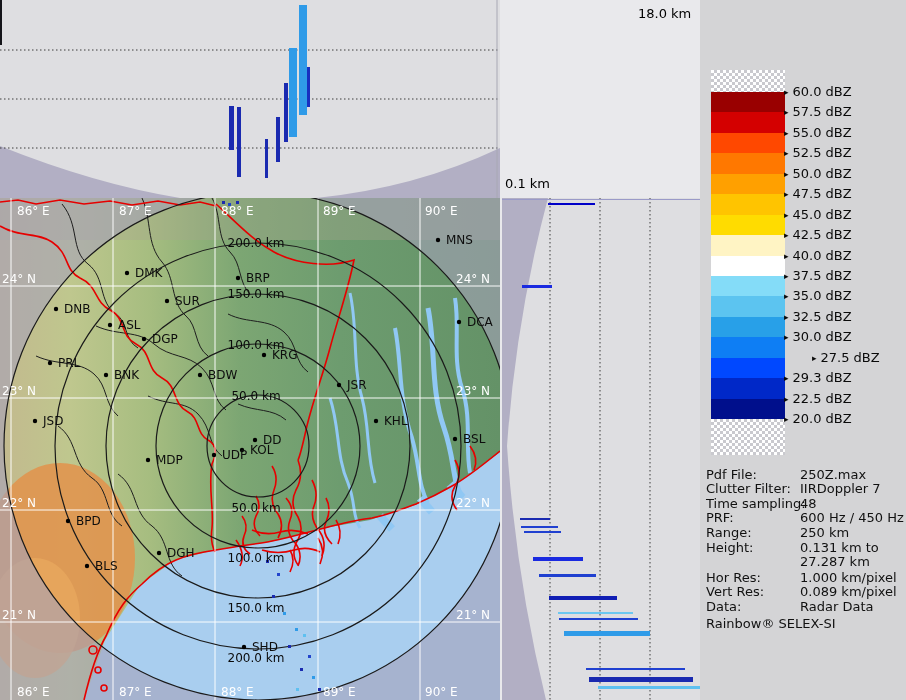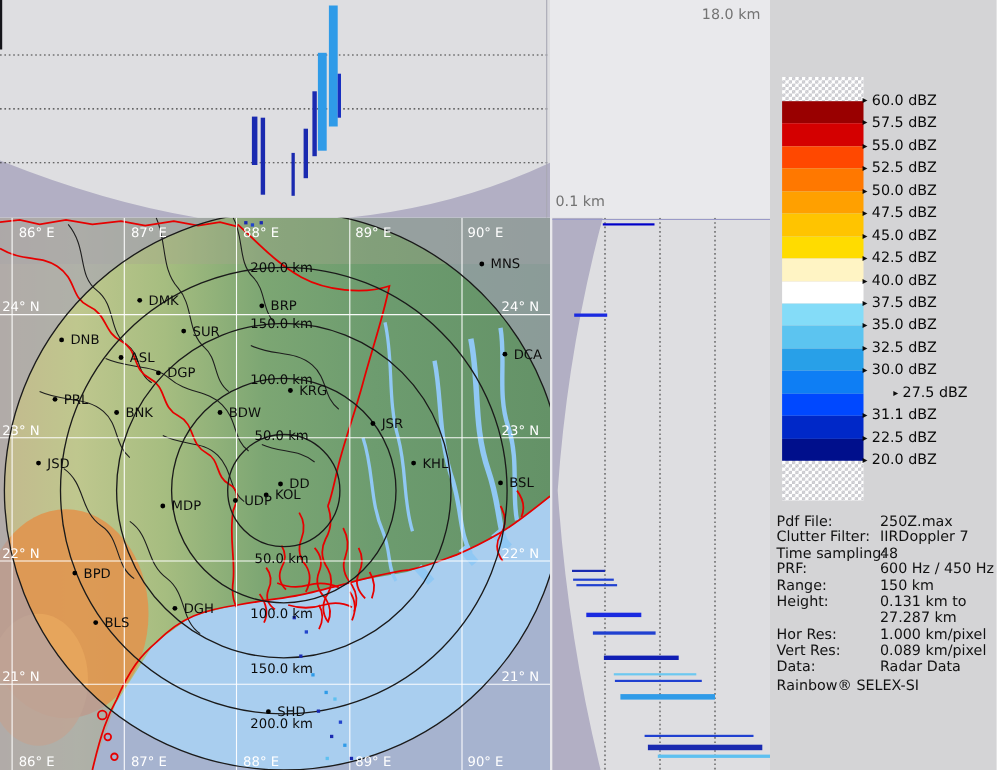--- a/index.html
+++ b/index.html
@@ -2,21 +2,21 @@
 <html><head>
 <meta charset="utf-8">
 <style>
   html,body{margin:0;padding:0;background:#e8e8ea;}
   .screen{position:relative;width:906px;height:700px;background:#e9e9ec;overflow:hidden;
           font-family:"DejaVu Sans","Liberation Sans",sans-serif;color:#111;}
   .top-panel{position:absolute;left:0;top:0;width:500px;height:198px;}
   .map-panel{position:absolute;left:0;top:198px;width:500px;height:502px;}
   .right-panel{position:absolute;left:502px;top:198px;width:198px;height:502px;}
   .legend-panel{position:absolute;left:700px;top:0;width:206px;height:700px;background:#d4d4d6;}
-  .axis-label{position:absolute;font-size:13px;color:#737373;white-space:nowrap;}
+  .axis-label{position:absolute;font-size:13px;color:#000000;white-space:nowrap;}
   .axis-label.hmax{left:638px;top:6px;}
   .axis-label.hmin{left:505px;top:176px;}
   .legend-title{position:absolute;top:8px;left:0;width:100%;text-align:center;
                 font-size:15px;line-height:20px;color:#000;}
   .legend-title span{display:block;}
   .colorbar{position:absolute;left:11px;top:70px;width:74px;}
   .colorbar .band{width:74px;}
   .checker{background-color:#fff;background-image:
     linear-gradient(45deg,#c9c9ce 25%,transparent 25%,transparent 75%,#c9c9ce 75%),
     linear-gradient(45deg,#c9c9ce 25%,transparent 25%,transparent 75%,#c9c9ce 75%);
@@ -305,21 +305,21 @@
         <div class="scale-label" style="top: 165.76px;"><span class="arr">▸</span><span>50.0 dBZ</span></div>
         <div class="scale-label" style="top: 186.2px; text-align: right;"><span class="arr">▸</span><span>47.5 dBZ</span></div>
         <div class="scale-label" style="top: 206.64px; text-align: right;"><span class="arr">▸</span><span>45.0 dBZ</span></div>
         <div class="scale-label" style="top: 227.08px;"><span class="arr">▸</span><span>42.5 dBZ</span></div>
         <div class="scale-label" style="top: 247.52px;"><span class="arr">▸</span><span>40.0 dBZ</span></div>
         <div class="scale-label" style="top: 267.96px;"><span class="arr">▸</span><span>37.5 dBZ</span></div>
         <div class="scale-label" style="top: 288.4px;"><span class="arr">▸</span><span>35.0 dBZ</span></div>
         <div class="scale-label" style="top: 308.84px;"><span class="arr">▸</span><span>32.5 dBZ</span></div>
         <div class="scale-label" style="top: 329.28px;"><span class="arr">▸</span><span>30.0 dBZ</span></div>
         <div class="scale-label" style="top: 350px; margin-left: 28px;"><span class="arr">▸</span><span>27.5 dBZ</span></div>
-        <div class="scale-label" style="top: 370.16px;"><span class="arr">▸</span><span>31.1 dBZ</span></div>
+        <div class="scale-label" style="top: 370.16px;"><span class="arr">▸</span><span>29.3 dBZ</span></div>
         <div class="scale-label" style="top: 390.6px;"><span class="arr">▸</span><span>22.5 dBZ</span></div>
         <div class="scale-label" style="top: 411.04px;"><span class="arr">▸</span><span>20.0 dBZ</span></div>
       </div>
     <div id="info-block">
         <div class="info-row" style="top: 467px;">
           <span class="lbl">Pdf File:</span>
           <span class="val">250Z.max</span>
         </div>
         <div class="info-row" style="top: 481px;">
           <span class="lbl">Clutter Filter:</span>
@@ -328,21 +328,21 @@
         <div class="info-row" style="top: 496px;">
           <span class="lbl">Time sampling:</span>
           <span class="val">48</span>
         </div>
         <div class="info-row" style="top: 510px;">
           <span class="lbl">PRF:</span>
           <span class="val">600 Hz / 450 Hz</span>
         </div>
         <div class="info-row" style="top: 525px;">
           <span class="lbl">Range:</span>
-          <span class="val">150 km</span>
+          <span class="val">250 km</span>
         </div>
         <div class="info-row" style="top: 540px;">
           <span class="lbl">Height:</span>
           <span class="val">0.131 km to</span>
         </div>
         <div class="info-row" style="top: 554px;">
           <span class="lbl"></span>
           <span class="val">27.287 km</span>
         </div>
         <div class="info-row" style="top: 570px;">

